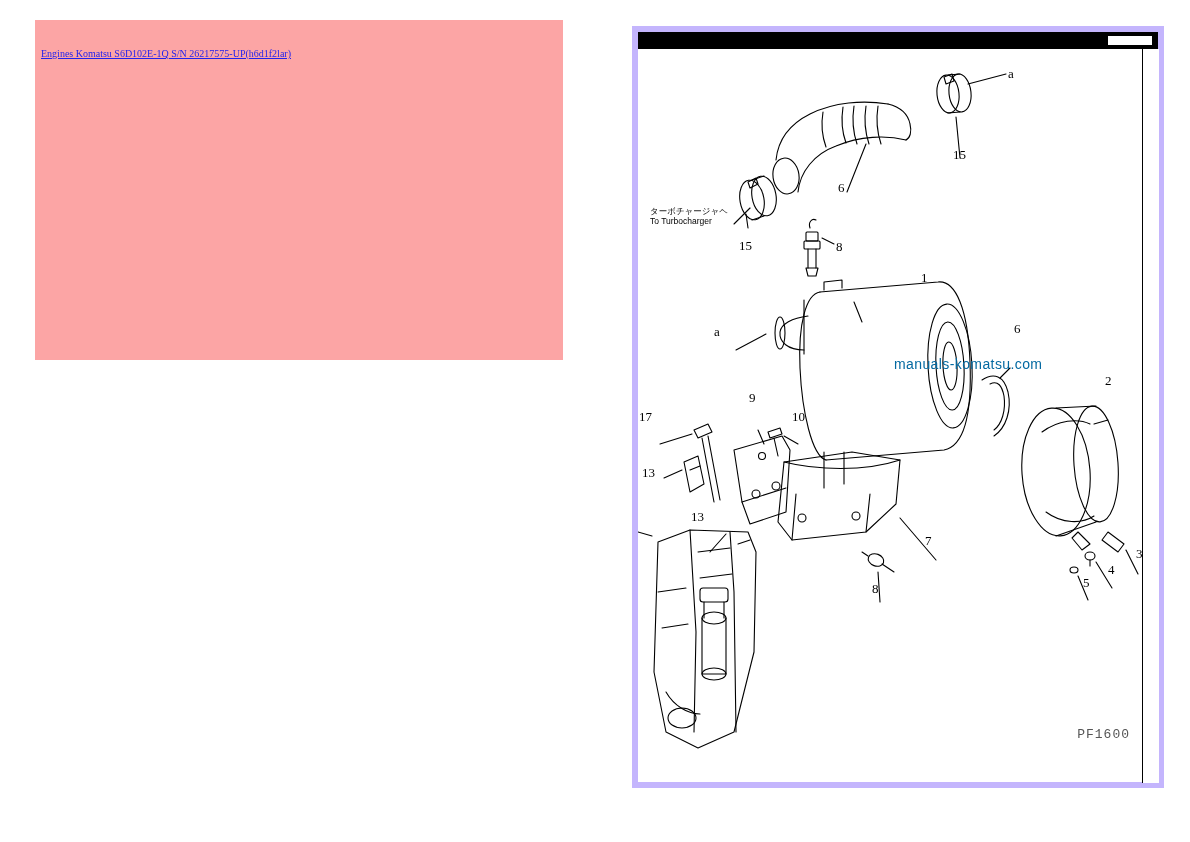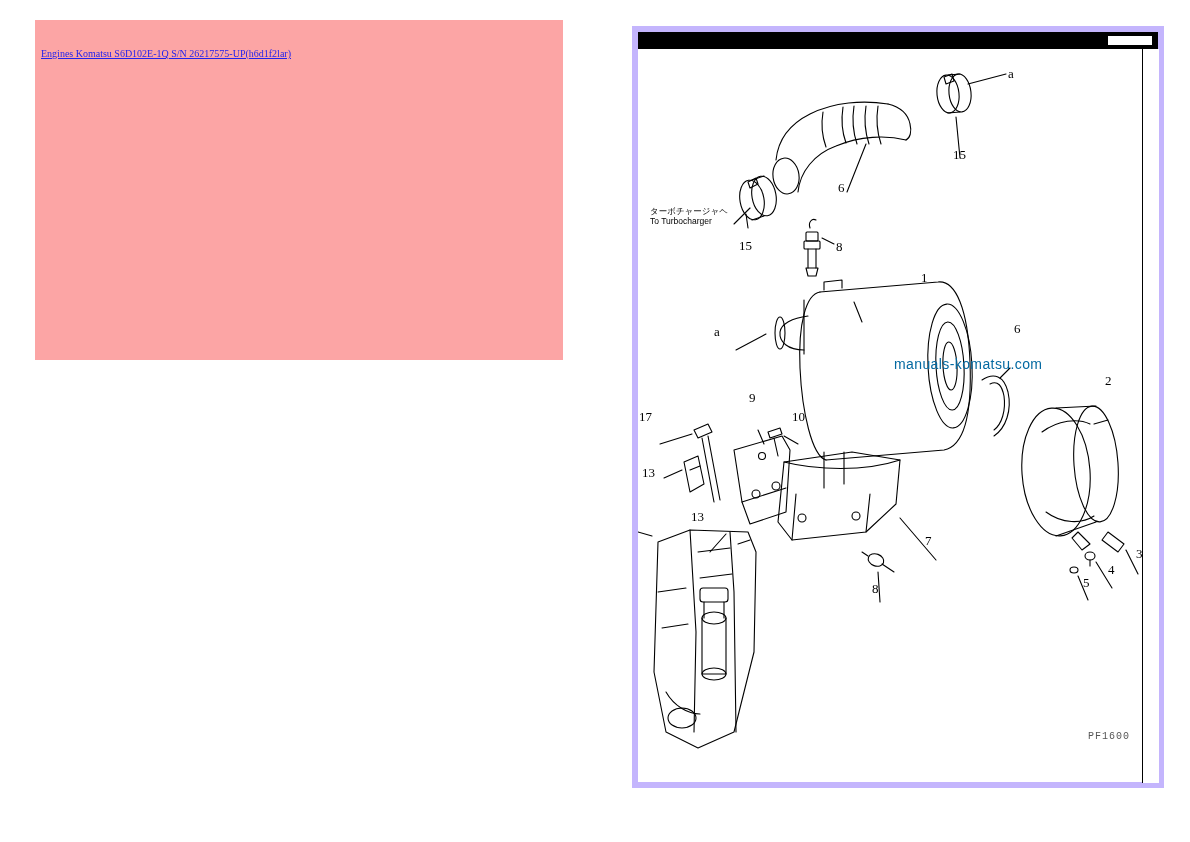--- a/index.html
+++ b/index.html
@@ -102,21 +102,21 @@
     font-size: 8.5px;
     line-height: 10px;
     font-family: "Liberation Sans", sans-serif;
     color: #000000;
     white-space: nowrap;
   }
   .figcode {
     position: absolute;
     right: 28px;
     bottom: 40px;
-    font-size: 10px;
+    font-size: 13px;
     letter-spacing: 1px;
     color: #555555;
     font-family: "Liberation Mono", monospace;
     margin-top: 7px;
   }
 </style>
 </head>
 <body>
 
 <div id="left-panel">

